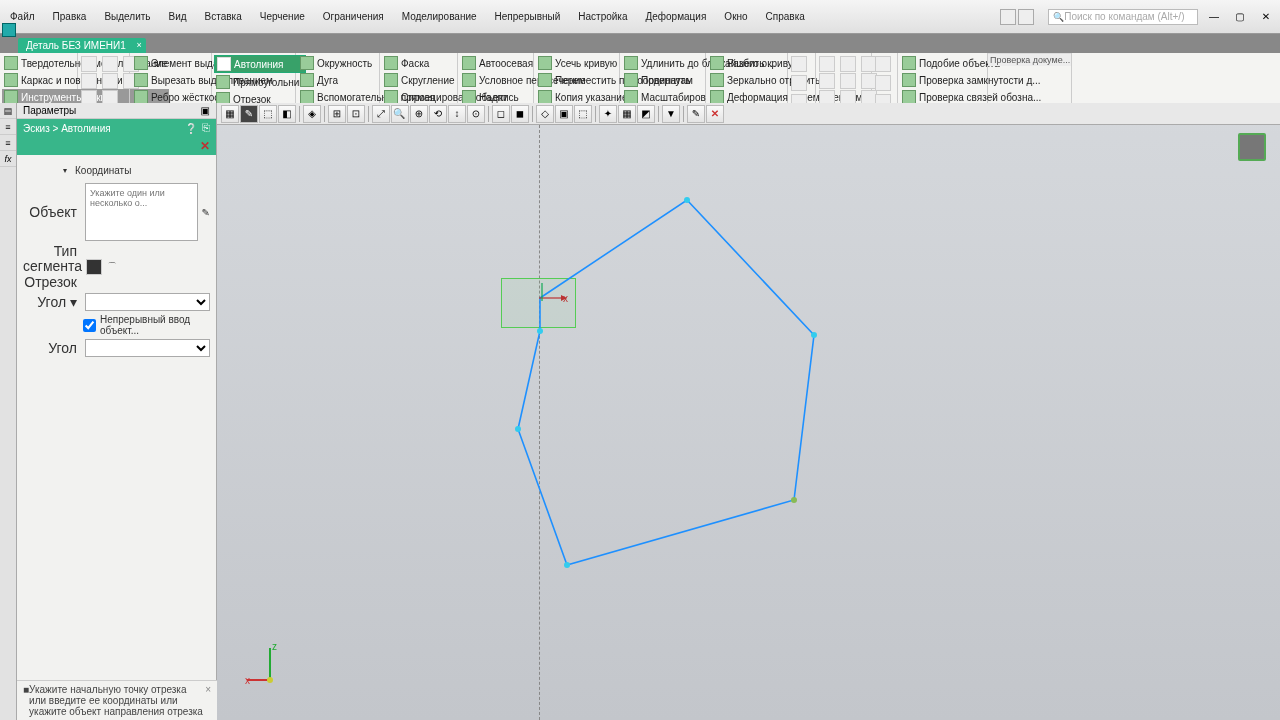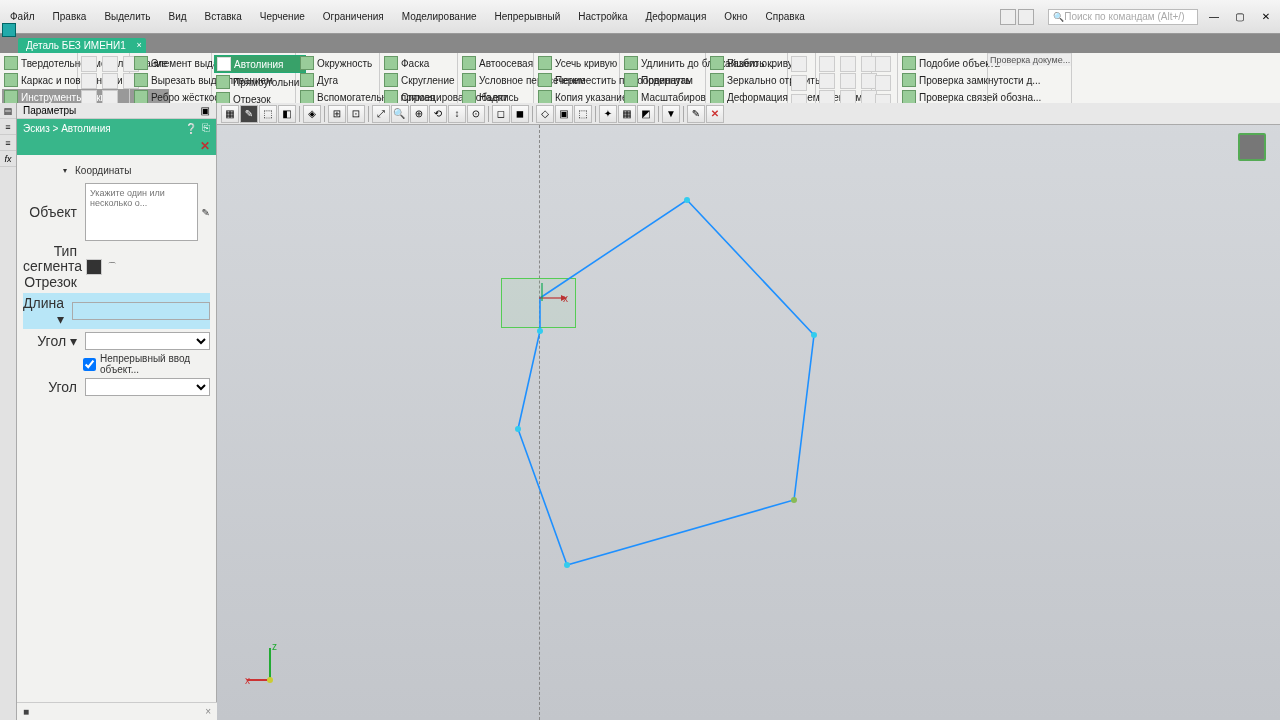--- a/index.html
+++ b/index.html
@@ -387,24 +387,20 @@
       <div class="prow">
         <div class="lbl">Объект</div>
         <textarea placeholder="Укажите один или несколько о..." style=""></textarea>
         <span>✎</span>
       </div>
       <div class="prow">
         <div class="lbl" style="white-space:pre-line;line-height:1.1;">Тип сегмента
 Отрезок</div>
         <div class="ic-only" style="background:#333;"></div>
         <span>⌒</span>
-      </div>
-      <div class="prow hl">
-        <div class="lbl">Длина ▾</div>
-        <input type="text" style="">
       </div>
       <div class="prow">
         <div class="lbl">Угол ▾</div>
         <select><option></option></select>
       </div>
       <div class="prow" style="padding-left:60px;">
         <input type="checkbox" checked="" style="">
         <span>Непрерывный ввод объект...</span>
       </div>
       <div class="prow">
@@ -473,14 +469,15 @@
       <circle cx="25" cy="38" r="3" fill="#cc3"></circle>
       <text x="0" y="42" font-size="8" fill="#c33">x</text>
       <text x="27" y="8" font-size="8" fill="#2a3">z</text>
     </svg>
     <div class="corner-icon"></div>
   </div>
 </div>
 
 <div class="statusbar">
   <span>■ </span>
+    <span>Укажите начальную точку отрезка или введите ее координаты или укажите объект направления отрезка</span>
   <span class="close-s">×</span>
 </div>
 
 </body></html>

